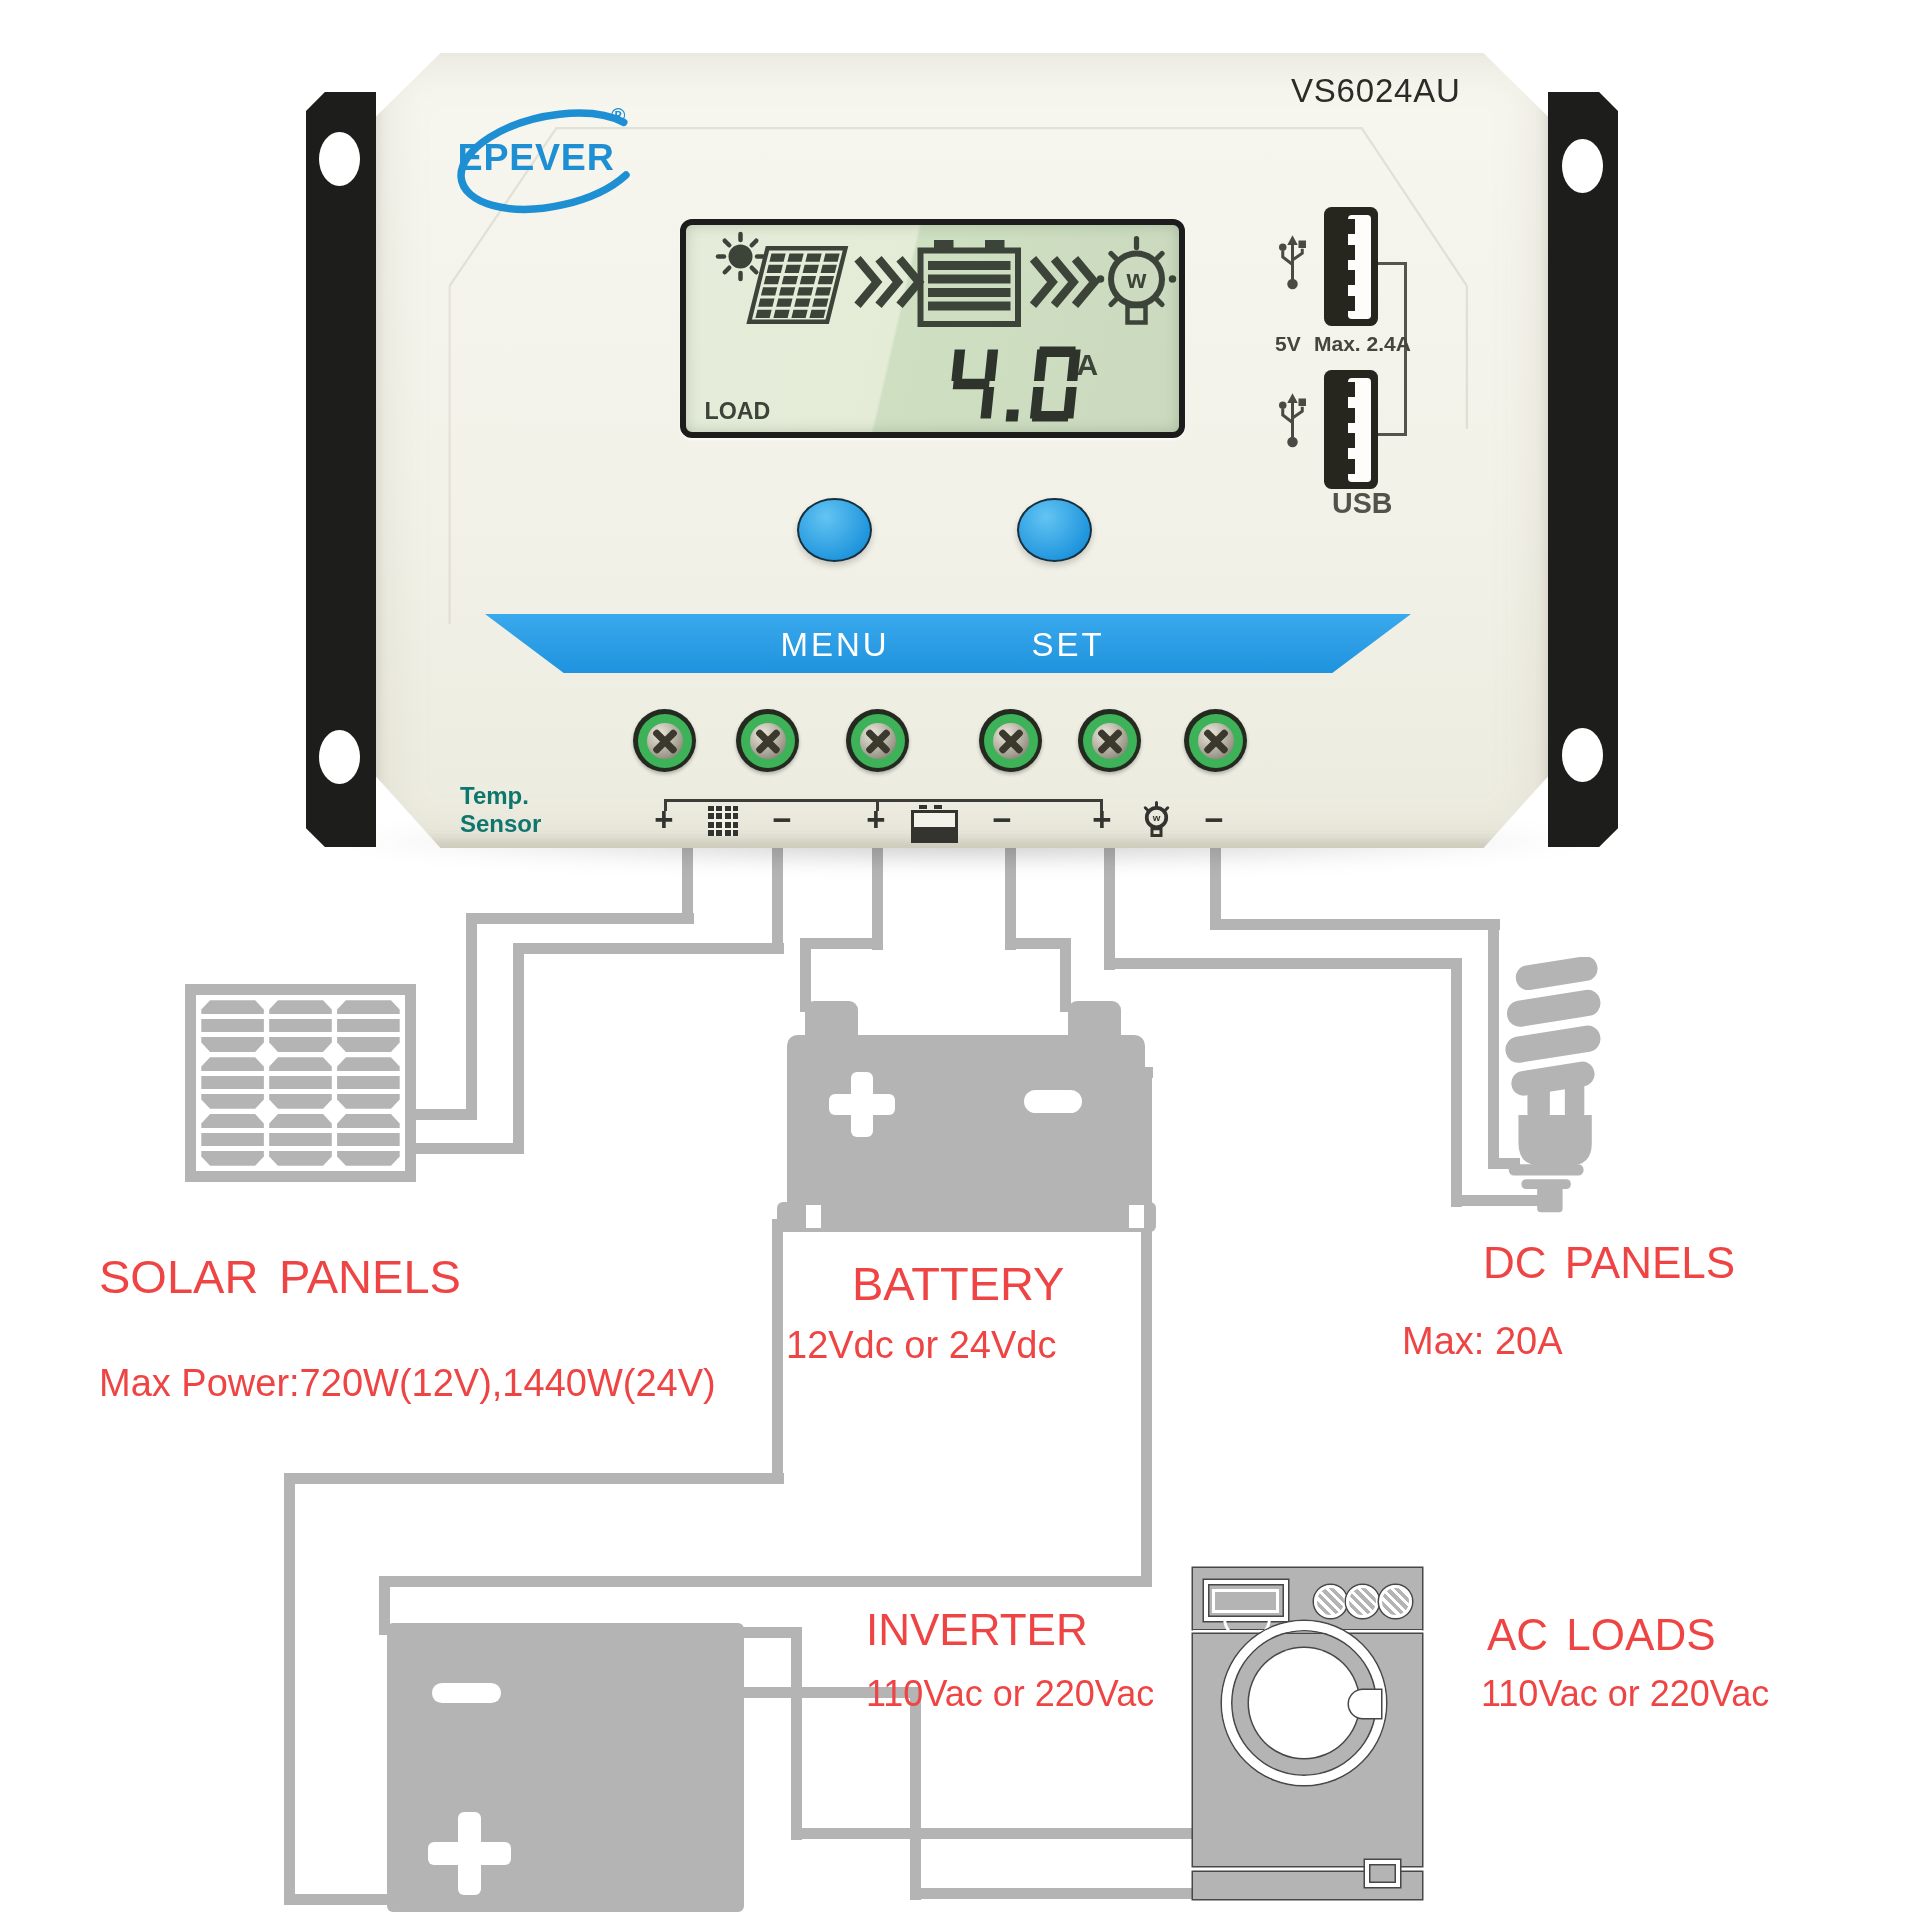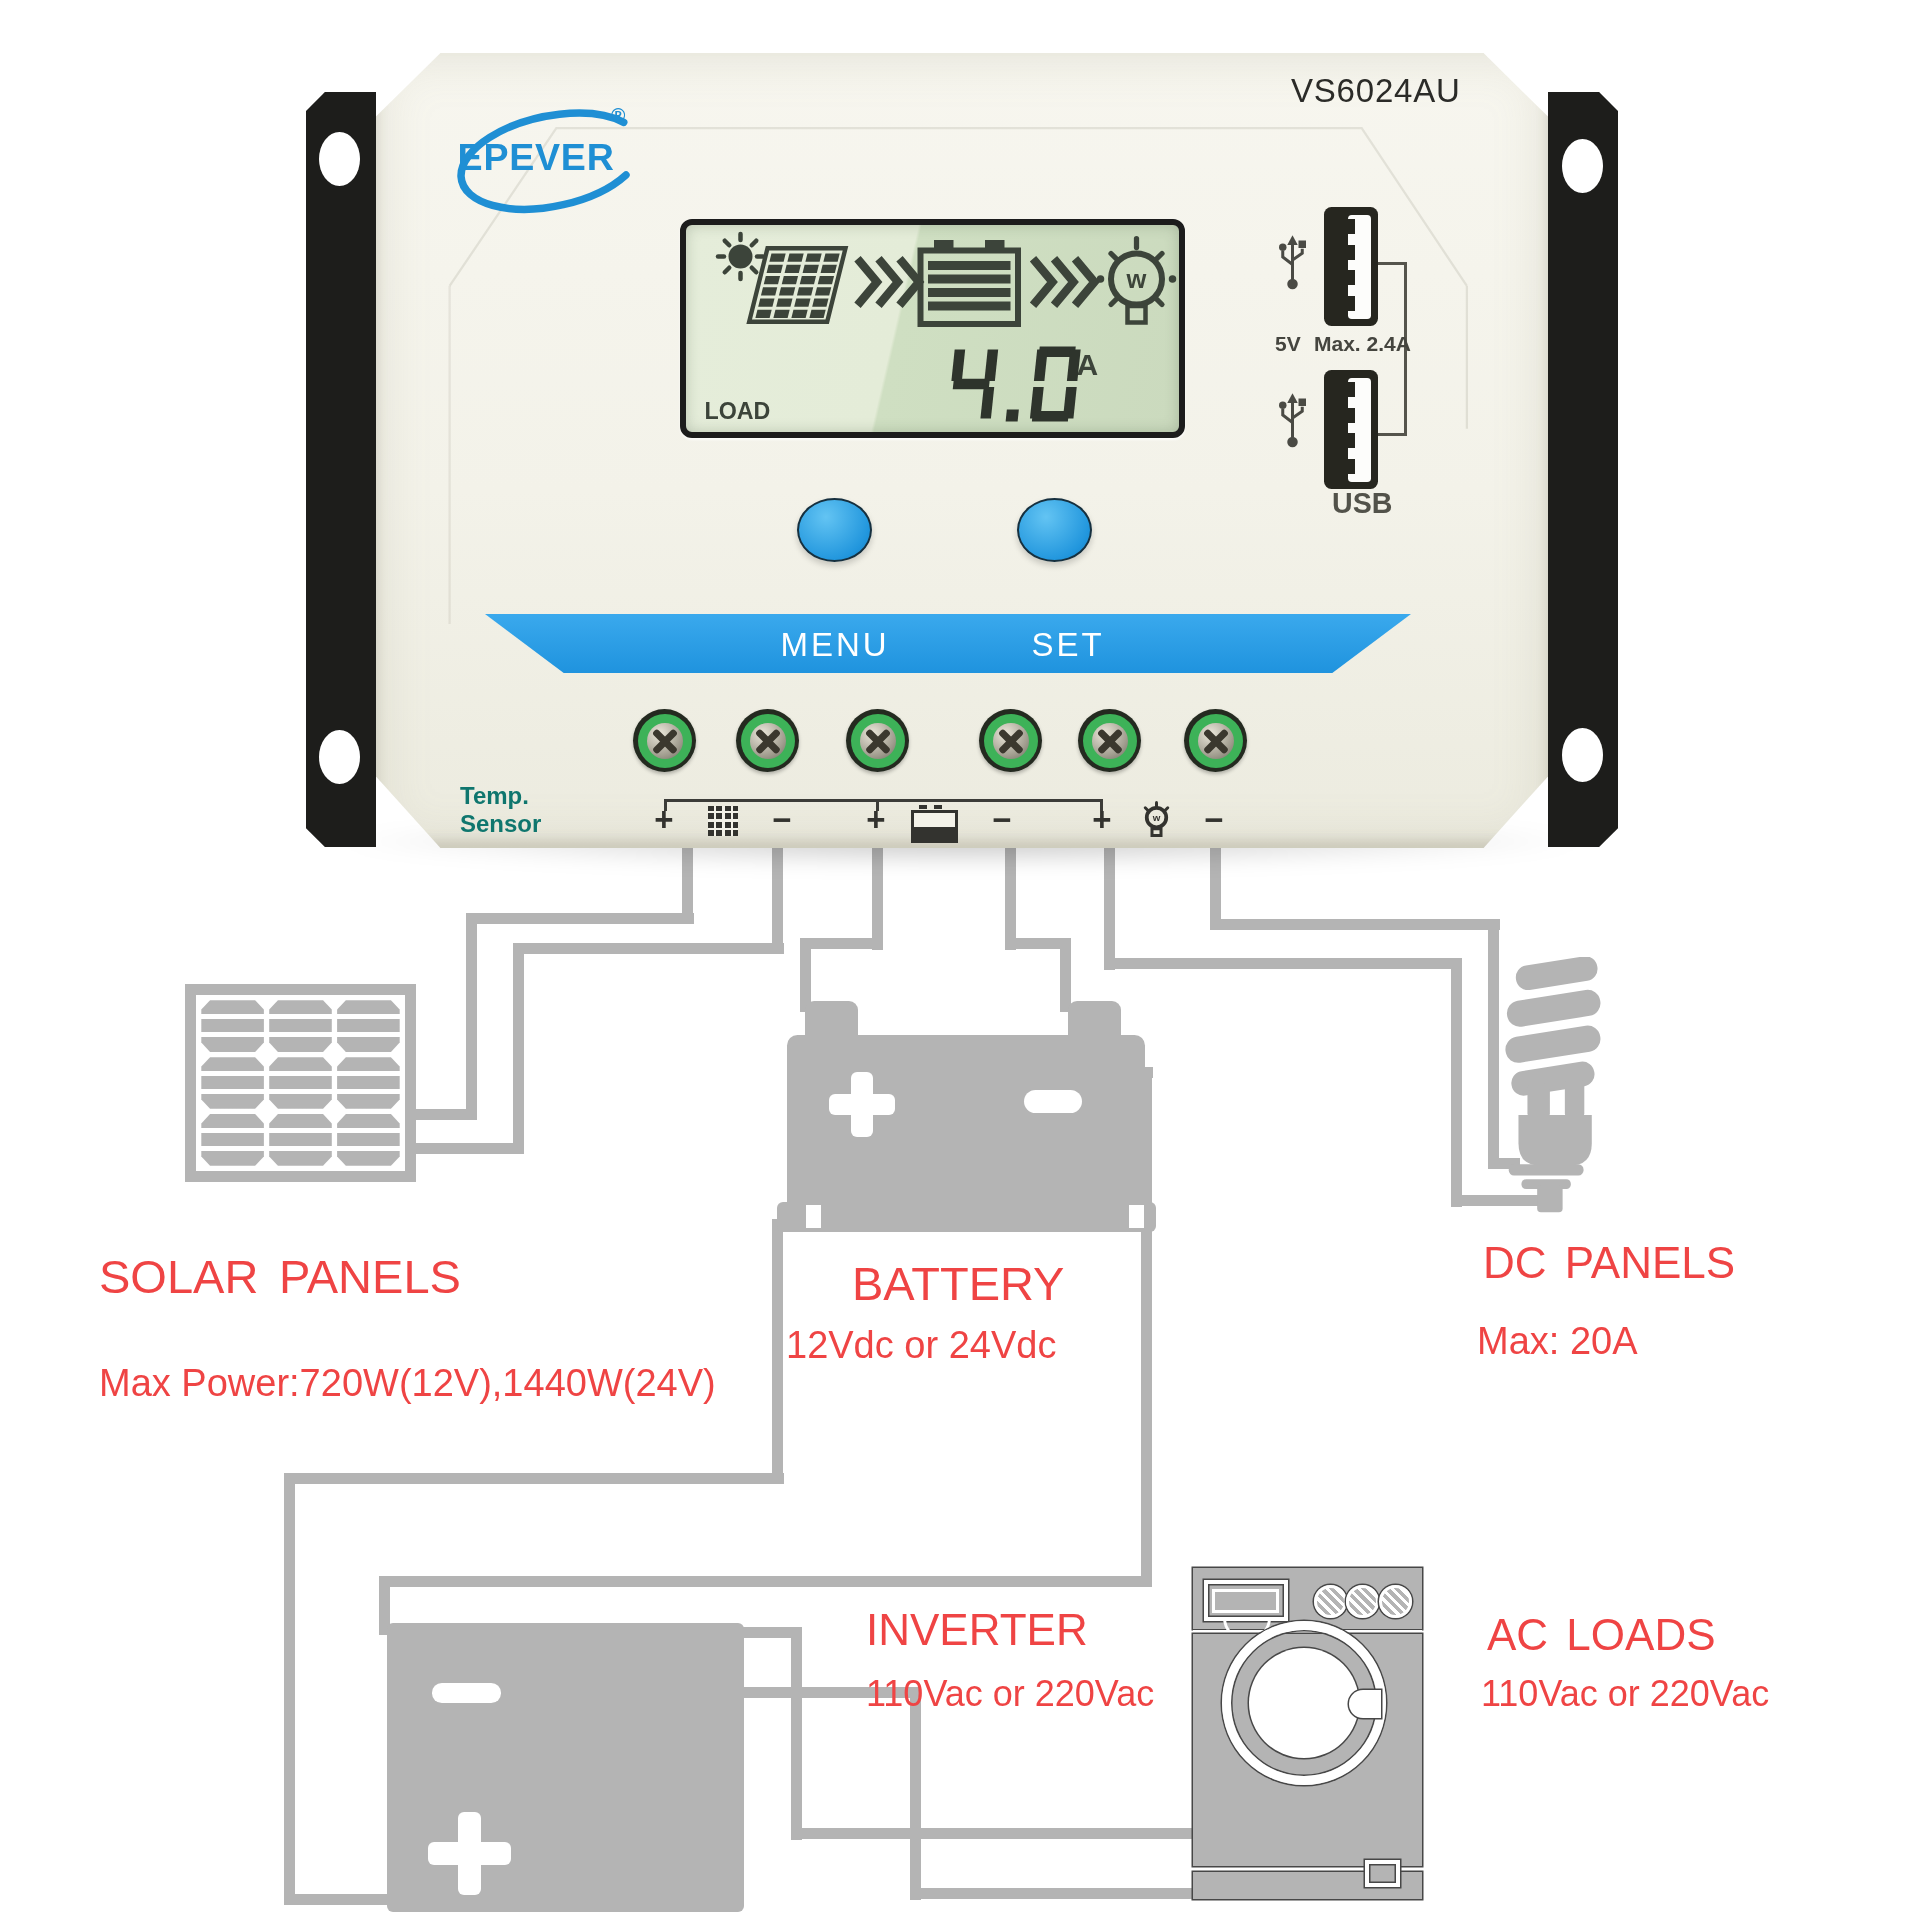--- a/index.html
+++ b/index.html
@@ -215,21 +215,21 @@
     <div class="krect"></div>
   </div>
 
   <div class="title" style="left:99px;top:1249px;font-size:47px;word-spacing:7.5px;">SOLAR  PANELS</div>
   <div class="title" style="left:99px;top:1362px;font-size:38px;">Max Power:720W(12V),1440W(24V)</div>
 
   <div class="title" style="left:852px;top:1256px;font-size:47px;">BATTERY</div>
   <div class="title" style="left:786px;top:1324px;font-size:38px;">12Vdc  or  24Vdc</div>
 
   <div class="title" style="left:1483px;top:1238px;font-size:44px;word-spacing:6px;">DC  PANELS</div>
-  <div class="title" style="left:1477px;top:1320px;font-size:38px;">Max:  20A</div>
+  <div class="title" style="left:1402px;top:1320px;font-size:38px;">Max:  20A</div>
 
   <div class="title" style="left:866px;top:1605px;font-size:44px;">INVERTER</div>
   <div class="title" style="left:866px;top:1673px;font-size:36px;">110Vac  or  220Vac</div>
 
   <div class="title" style="left:1487px;top:1610px;font-size:44px;word-spacing:6px;">AC  LOADS</div>
   <div class="title" style="left:1481px;top:1673px;font-size:36px;">110Vac  or  220Vac</div>
 
   <div class="device-shadow"></div>
 
   <div class="bracket left">

